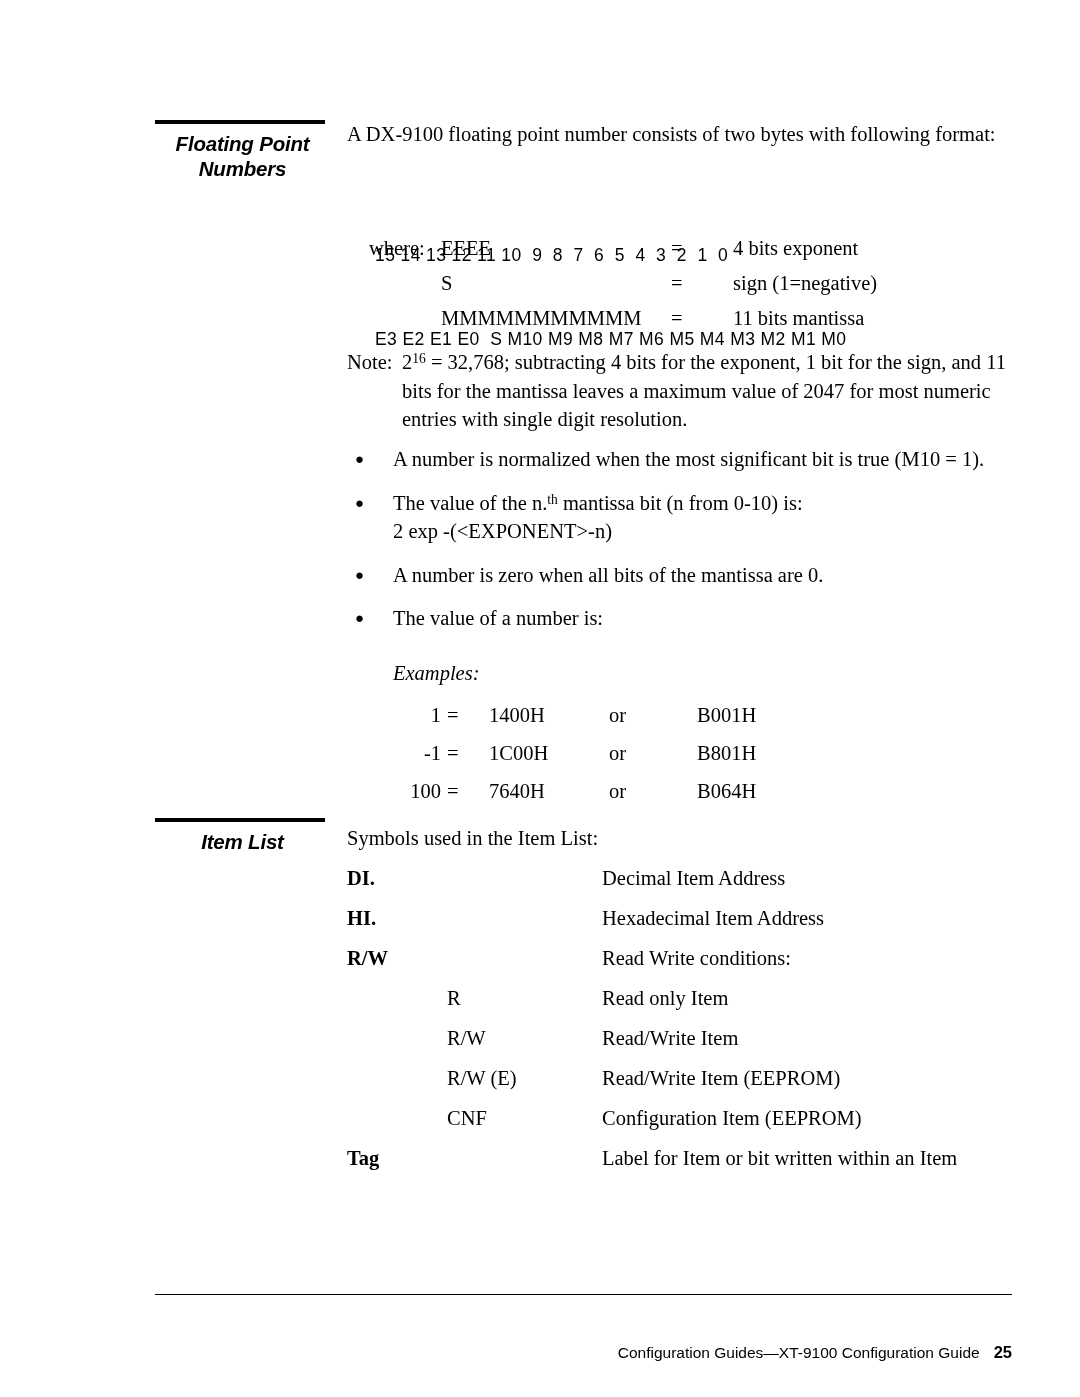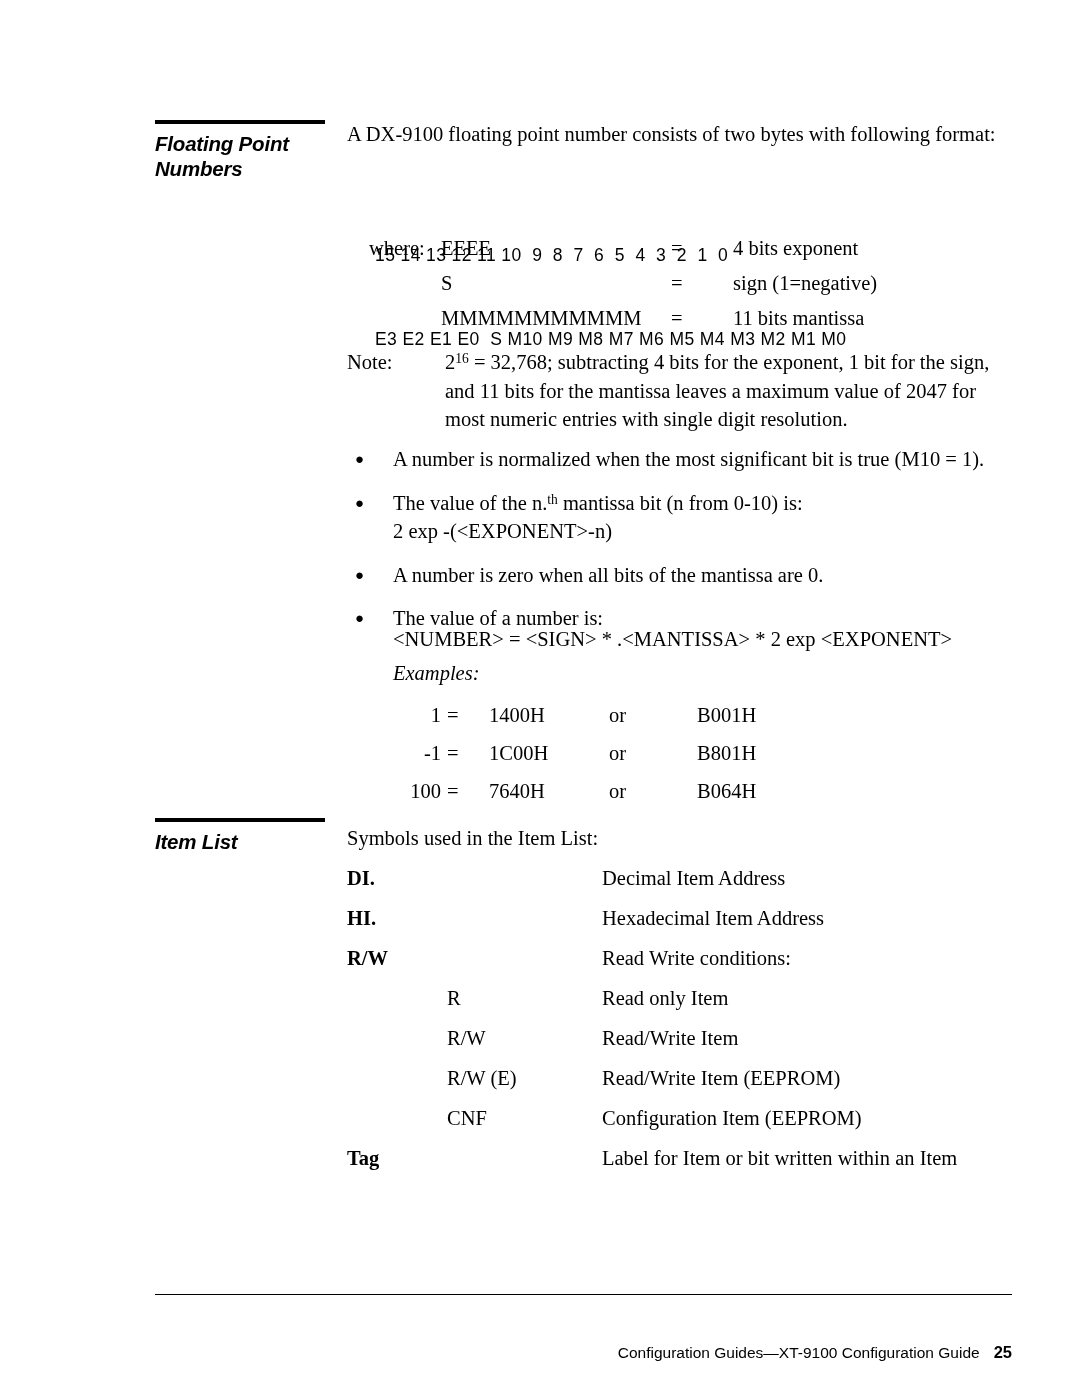--- a/index.html
+++ b/index.html
@@ -35,20 +35,21 @@
     width: 170px;
     margin-bottom: 7px;
   }
   .sec-title {
     font-family: "Liberation Sans", "DejaVu Sans", sans-serif;
     font-weight: bold;
     font-style: italic;
     font-size: 20.5px;
     line-height: 25px;
     letter-spacing: -0.2px;
+    text-align: center;
   }
 
   
   .body-col {
     position: absolute;
     left: 347px;
     width: 665px;
   }
 
   .para {
@@ -80,21 +81,20 @@
   .c-where  { width: 72px; padding-left: 22px !important; }
   .c-sym    { width: 230px; }
   .c-eq     { width: 62px; }
   .c-def    { }
 
   
   .note {
     display: flex;
     font-size: 20.5px;
     line-height: 28.5px;
-    gap: 43px;
   }
   .note-lbl { width: 55px; flex: 0 0 55px; }
   .note-body { flex: 1 1 auto; }
   sup.sm { font-size: 0.66em; vertical-align: 0.45em; line-height: 0; }
 
   
   .bullet {
     display: flex;
     font-size: 20.5px;
     line-height: 28.5px;
@@ -246,21 +246,20 @@
       <div class="bullet-txt">A number is zero when all bits of the mantissa are 0.</div>
     </div>
 
     <div class="bullet">
       <div class="bullet-dot">●</div>
       <div class="bullet-txt">The value of a number is:</div>
     </div>
 
   </div>
 
-  <div class="body-col formula" style="top:625px;">&lt;NUMBER&gt; = &lt;SIGN&gt; * .&lt;MANTISSA&gt; * 2 exp &lt;EXPONENT&gt;</div>
 
   <div class="body-col examples-lbl" style="top:662px;">Examples:</div>
 
   <div class="body-col" style="top:696px;">
     <table class="extab">
       <tbody>
           <tr>
         <td class="ex-n">1</td>
         <td class="ex-eq">=</td>
         <td class="ex-h1">1400H</td>

